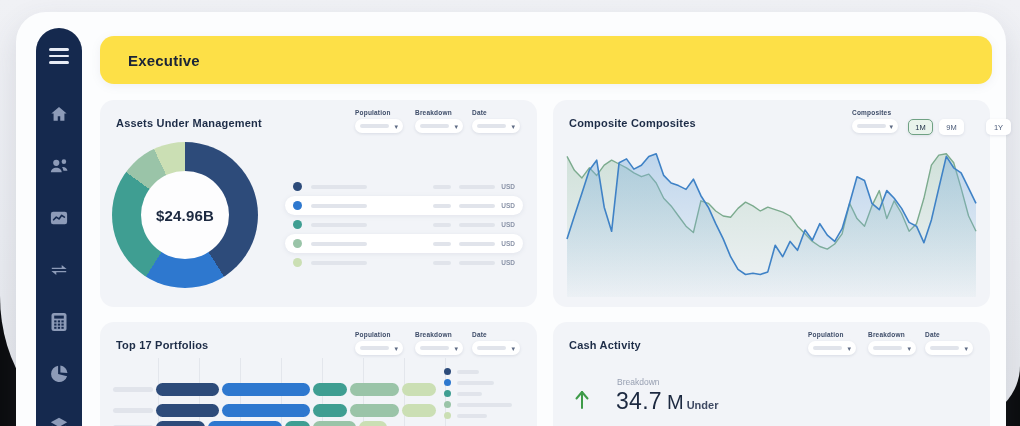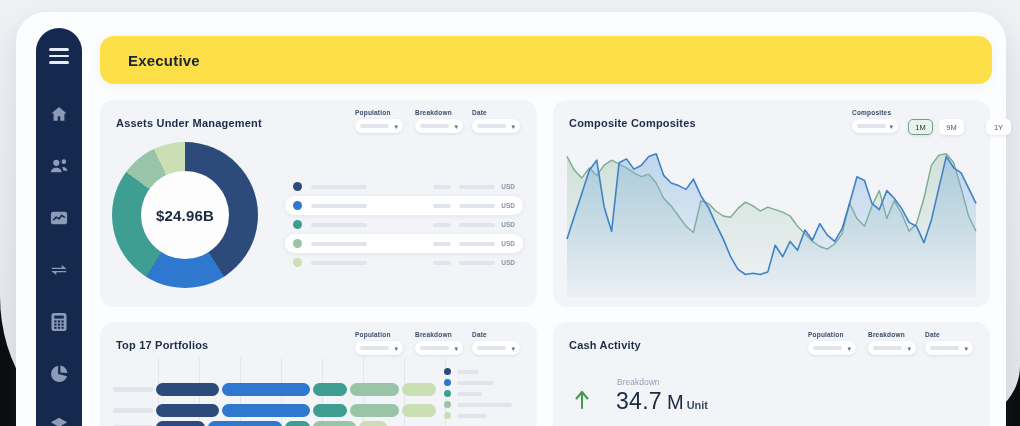--- a/index.html
+++ b/index.html
@@ -342,21 +342,21 @@
   <div class="card card-cash">
     <div class="card-title">Cash Activity</div>
     <div class="filters"></div>
     <svg class="cash-arrow" width="18" height="22" viewBox="0 0 18 22">
       <path d="M9 20 V4 M9 4 L3.5 10.5 M9 4 L14.5 10.5" fill="none" stroke="#3e9b49" stroke-width="2" stroke-linecap="round" stroke-linejoin="round"></path>
     </svg>
     <div class="cash-deposits">Breakdown</div>
     <div class="cash-valuerow">
       <span class="cash-value">34.7</span>
       <span class="cash-mag">M</span>
-      <span class="cash-unit">Unit</span>
+      <span class="cash-unit">Under</span>
     </div>
   <div class="fgroup" style="left: 255px;">
         <div class="flabel">Population</div>
         <div class="fpill">
           <span class="skel"></span>
           <span class="fcaret">▾</span>
         </div>
       </div>
       <div class="fgroup" style="left: 315px;">
         <div class="flabel">Breakdown</div>

